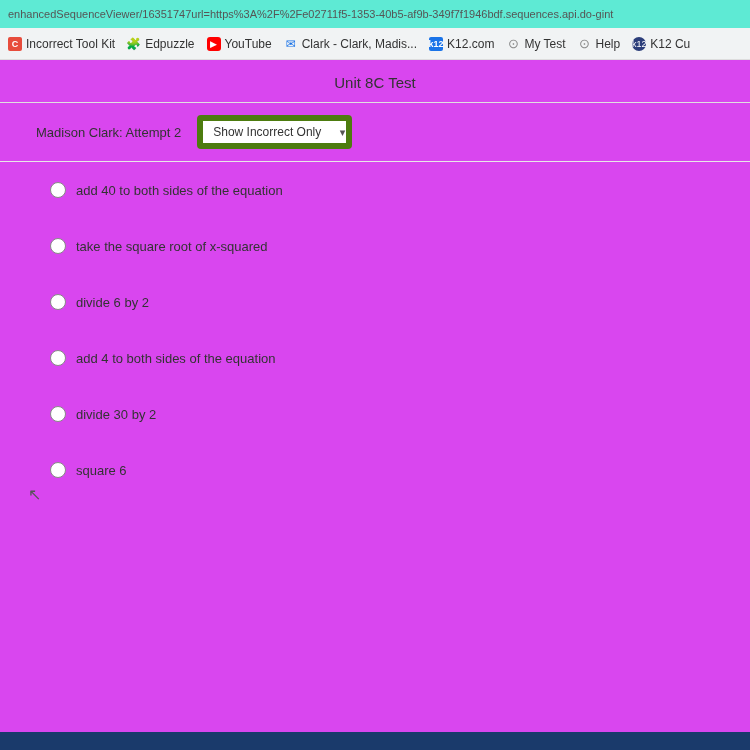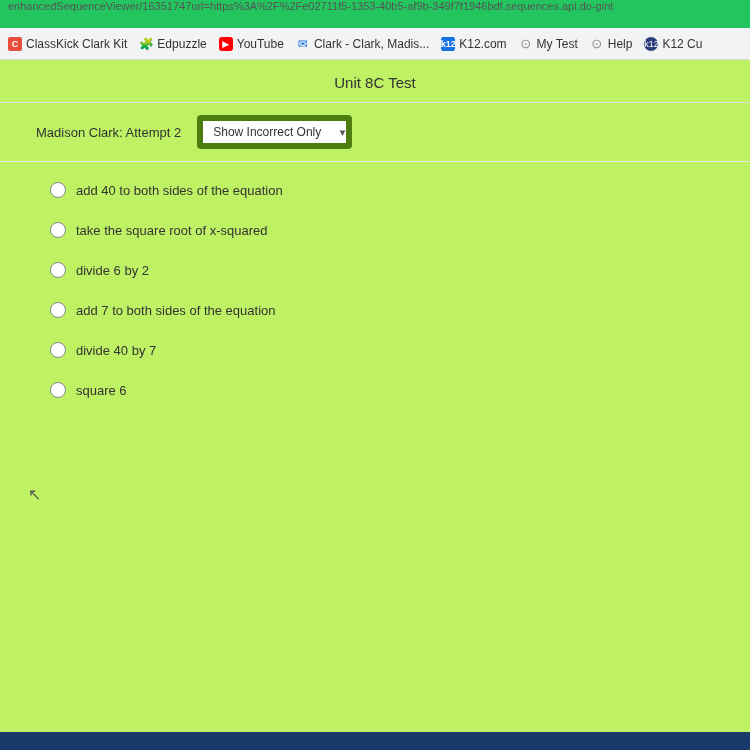--- a/index.html
+++ b/index.html
@@ -8,24 +8,24 @@
       font-family: Arial, sans-serif;
       background: #1a1a2e;
       width: 750px;
       height: 750px;
       overflow: hidden;
       position: relative;
     }
 
     
     .address-bar {
-      background: #22c55e;
+      background: #5eead4;
       height: 28px;
       display: flex;
-      align-items: flex-start;
+      align-items: center;
       padding: 0 8px;
       font-size: 11px;
       color: #555;
       overflow: hidden;
       white-space: nowrap;
     }
 
     
     .bookmarks-bar {
       background: #f1f3f4;
@@ -105,21 +105,21 @@
     .bookmark-icon.k12cu {
       background: #2c3e7a;
       border-radius: 50%;
       color: white;
       font-size: 9px;
       padding: 1px 3px;
     }
 
     
     .main-content {
-      background: #bef264;
+      background: #d946ef;
       min-height: calc(750px - 60px);
       display: flex;
       flex-direction: column;
     }
 
     
     .test-title-bar {
       text-align: center;
       padding: 14px 0 10px 0;
       border-bottom: 1px solid #e0e0e0;
@@ -173,21 +173,21 @@
       font-size: 11px;
       color: #555;
       pointer-events: none;
     }
 
     
     .questions-area {
       padding: 20px 30px 20px 50px;
       display: flex;
       flex-direction: column;
-      gap: 24px;
+      gap: 40px;
     }
 
     .question-option {
       display: flex;
       align-items: center;
       gap: 10px;
     }
 
     .radio-circle {
       width: 16px;
@@ -227,21 +227,21 @@
 <body>
 
 <div class="address-bar">
   <span>enhancedSequenceViewer/16351747url=https%3A%2F%2Fe02711f5-1353-40b5-af9b-349f7f1946bdf.sequences.api.do-gint</span>
 </div>
 
 <div class="bookmarks-bar">
 
   <div class="bookmark-item">
     <span class="bookmark-icon classkick">C</span>
-    <span>ClassKick Clark Kit</span>
+    <span>Incorrect Tool Kit</span>
   </div>
 
   <div class="bookmark-item">
     <span class="bookmark-icon edpuzzle">🧩</span>
     <span>Edpuzzle</span>
   </div>
 
   <div class="bookmark-item">
     <span class="bookmark-icon youtube">▶</span>
     <span>YouTube</span>
@@ -303,26 +303,26 @@
       <span class="option-text">take the square root of x-squared</span>
     </div>
 
     <div class="question-option">
       <span class="radio-circle"></span>
       <span class="option-text">divide 6 by 2</span>
     </div>
 
     <div class="question-option">
       <span class="radio-circle"></span>
-      <span class="option-text">add 7 to both sides of the equation</span>
-    </div>
-
-    <div class="question-option">
-      <span class="radio-circle"></span>
-      <span class="option-text">divide 40 by 7</span>
+      <span class="option-text">add 4 to both sides of the equation</span>
+    </div>
+
+    <div class="question-option">
+      <span class="radio-circle"></span>
+      <span class="option-text">divide 30 by 2</span>
     </div>
 
     <div class="question-option">
       <span class="radio-circle"></span>
       <span class="option-text">square 6</span>
     </div>
 
 
   </div>
 </div>

